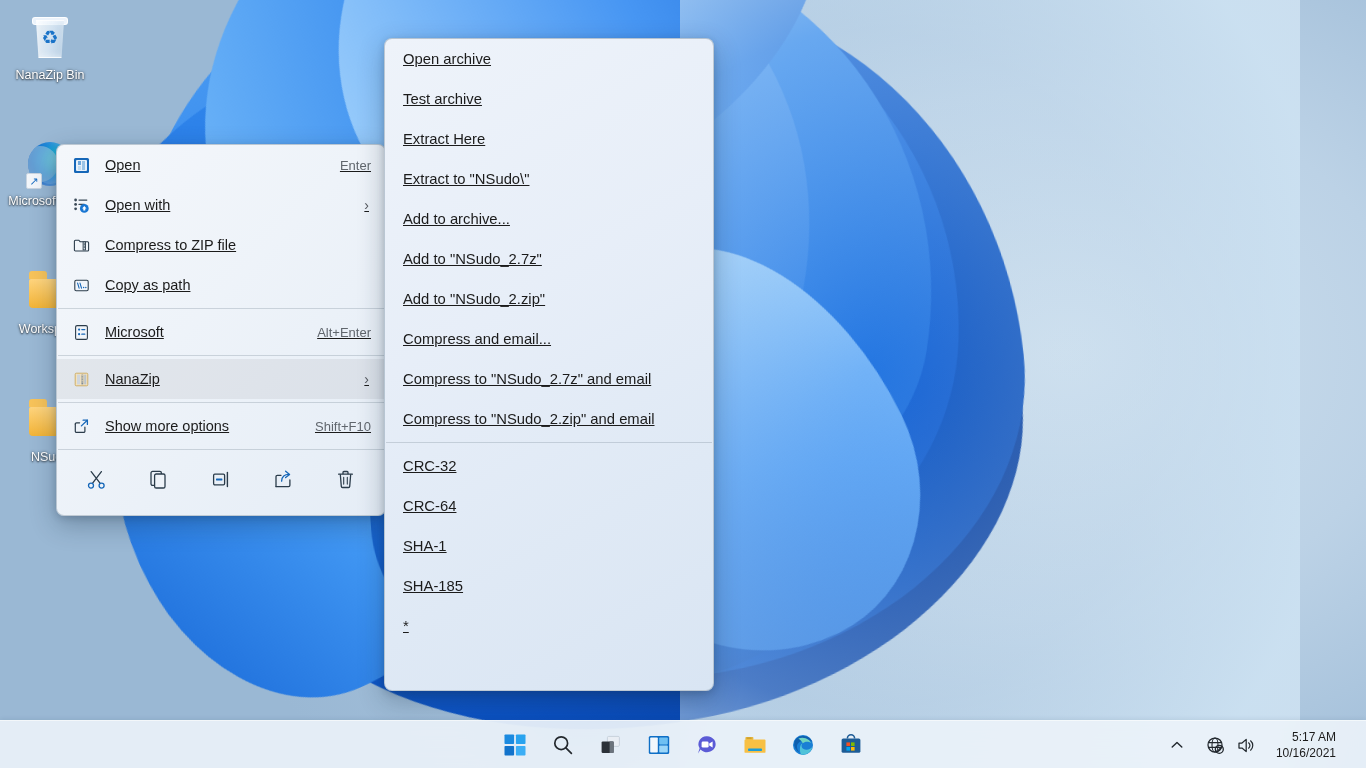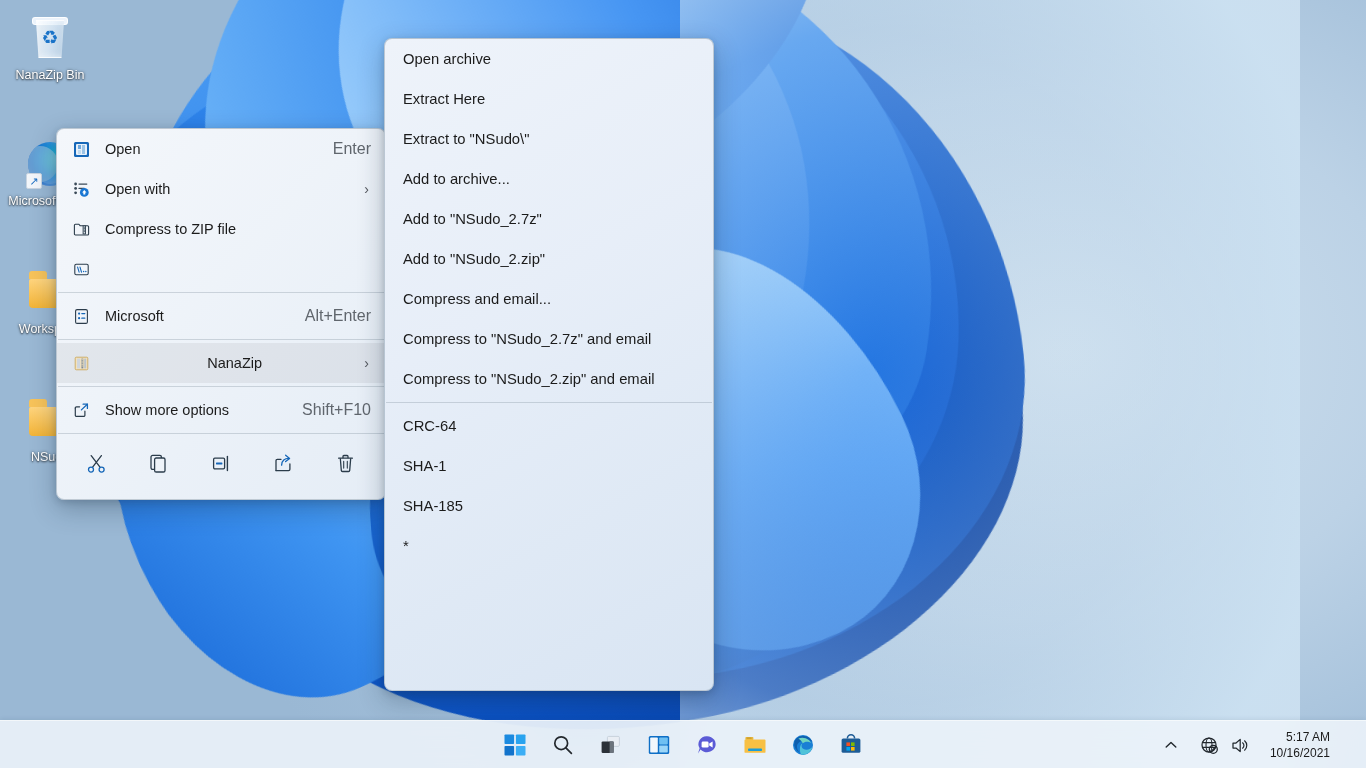--- a/index.html
+++ b/index.html
@@ -103,44 +103,45 @@
   
   .ctx {
     position:absolute;
     border-radius:8px;
     border:1px solid rgba(150,165,180,.55);
     box-shadow:0 9px 26px rgba(20,40,60,.30), 0 2px 7px rgba(20,40,60,.18);
     overflow:hidden;
     user-select:none;
   }
   #mainMenu {
-    left:56px; top:128px; width:330px; height:372px;
+    left:56px; top:144px; width:330px; height:372px;
     background:linear-gradient(135deg,#f4f7fb 0%,#eef3f9 45%,#e5edf6 100%);
   }
   #subMenu {
     left:384px; top:38px; width:330px; height:653px;
     background:linear-gradient(150deg,#eef3fa 0%,#e7eef8 40%,#dfe9f5 72%,#d9e5f3 100%);
   }
   .mi {
     position:relative;
     display:flex; align-items:center;
     height:40px;
     padding:0 12px 0 14px;
     color:#1b1b1b;
     font-size:14.5px;
     cursor:default;
-  }
-  .mi.sel { background:rgba(0,0,0,.055);text-align:center; }
+    text-decoration:underline;
+  }
+  .mi.sel { background:rgba(0,0,0,.055); }
   .mi .ico {
     width:20px; height:20px; margin-right:14px;
     display:flex; align-items:center; justify-content:center;
     flex:0 0 20px;
   }
   .mi .txt { flex:1 1 auto; white-space:nowrap; }
-  .mi .accel { color:#60666d; font-size:16px; margin-left:auto; padding-right:2px; }
+  .mi .accel { color:#60666d; font-size:13px; margin-left:auto; padding-right:2px; }
   .mi .chev { color:#55595e; font-size:14px; margin-left:auto; padding-right:4px; }
   .sep {
     height:1px; margin:3px 1px;
     background:rgba(120,135,150,.30);
   }
   
   #subMenu .mi { height:40px; padding-left:18px; font-size:14.8px; }
 
   
   .g { display:block; }
@@ -169,21 +170,21 @@
     position:absolute; left:50%; transform:translateX(-50%);
     display:flex; align-items:center; gap:8px;
   }
   .tbtn {
     width:40px; height:40px; border-radius:5px;
     display:flex; align-items:center; justify-content:center;
     position:relative;
   }
   #tb-right {
     position:absolute; right:0; top:0; height:48px;
-    display:flex; align-items:center; padding-right:28px; gap:2px;
+    display:flex; align-items:center; padding-right:22px; gap:2px;
   }
   .tray {
     display:flex; align-items:center; gap:12px;
     padding:0 10px; height:40px; border-radius:5px;
   }
   .clock {
     text-align:right; font-size:12px; color:#1b1b1b; line-height:16px;
     padding:0 8px; height:40px;
     display:flex; flex-direction:column; justify-content:center;
     border-radius:5px;
@@ -294,20 +295,21 @@
 
   <div class="mi">
     <span class="ico">
       <svg class="g" width="17" height="17" viewBox="0 0 17 17">
         <rect x="1.8" y="3.3" width="13.4" height="10.4" rx="1.4" fill="none" stroke="#2b3c4b" stroke-width="1.1"></rect>
         <path d="M4.6 6.1 L6.1 11.1 M7.0 6.1 L8.5 11.1" stroke="#1667b8" stroke-width="1.1" stroke-linecap="round"></path>
         <circle cx="10.6" cy="10.6" r="0.75" fill="#1667b8"></circle>
         <circle cx="12.8" cy="10.6" r="0.75" fill="#1667b8"></circle>
       </svg>
     </span>
+    <span class="txt">Copy as path</span>
   </div>
 
   <div class="sep"></div>
 
   <div class="mi">
     <span class="ico">
       <svg class="g" width="17" height="17" viewBox="0 0 17 17">
         <rect x="2.6" y="1.6" width="11.8" height="13.8" rx="1.5" fill="none" stroke="#2b3c4b" stroke-width="1.1"></rect>
         <circle cx="6.1" cy="5.6" r="1.1" fill="#1667b8"></circle>
         <rect x="8.2" y="5.0" width="4.2" height="1.2" rx="0.6" fill="#1667b8"></rect>
@@ -390,20 +392,23 @@
       </svg>
     </div>
   </div>
 </div>
 
 <div class="ctx" id="subMenu">
   <div class="mi">
     <span class="txt">Open archive</span>
   </div>
   <div class="mi">
+    <span class="txt">Test archive</span>
+  </div>
+  <div class="mi">
     <span class="txt">Extract Here</span>
   </div>
   <div class="mi">
     <span class="txt">Extract to "NSudo\"</span>
   </div>
   <div class="mi">
     <span class="txt">Add to archive...</span>
   </div>
   <div class="mi">
     <span class="txt">Add to "NSudo_2.7z"</span>
@@ -416,20 +421,23 @@
   </div>
   <div class="mi">
     <span class="txt">Compress to "NSudo_2.7z" and email</span>
   </div>
   <div class="mi">
     <span class="txt">Compress to "NSudo_2.zip" and email</span>
   </div>
 
   <div class="sep"></div>
 
+  <div class="mi">
+    <span class="txt">CRC-32</span>
+  </div>
   <div class="mi">
     <span class="txt">CRC-64</span>
   </div>
   <div class="mi">
     <span class="txt">SHA-1</span>
   </div>
   <div class="mi">
     <span class="txt">SHA-185</span>
   </div>
   <div class="mi">

